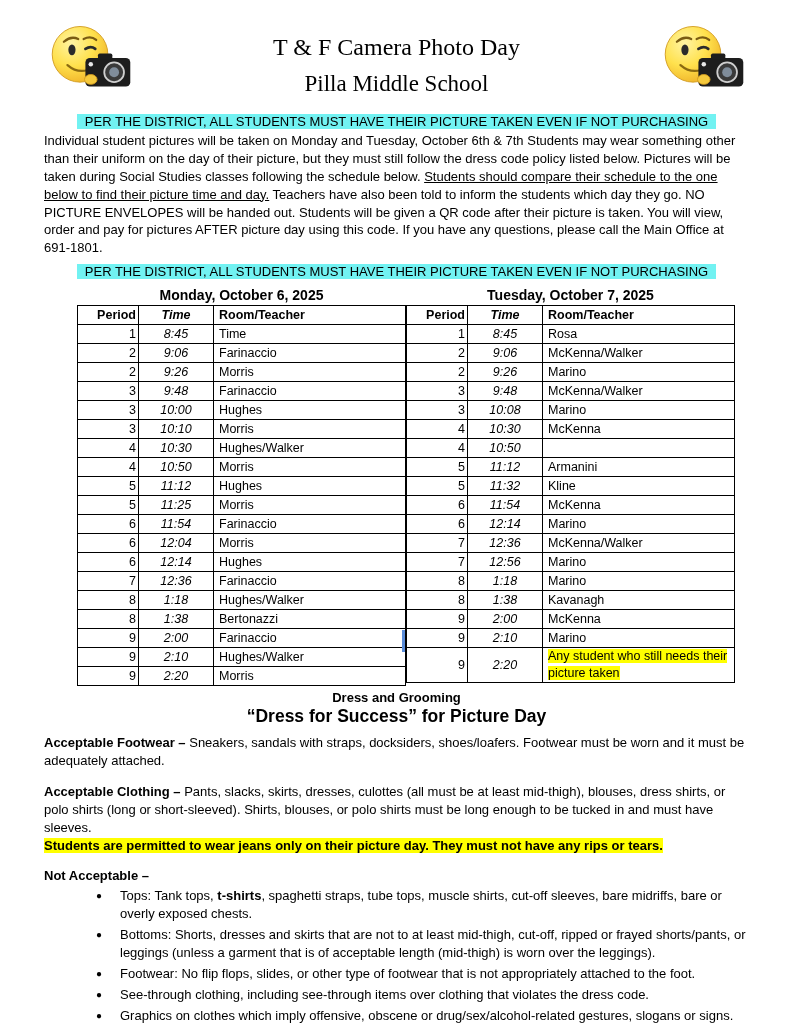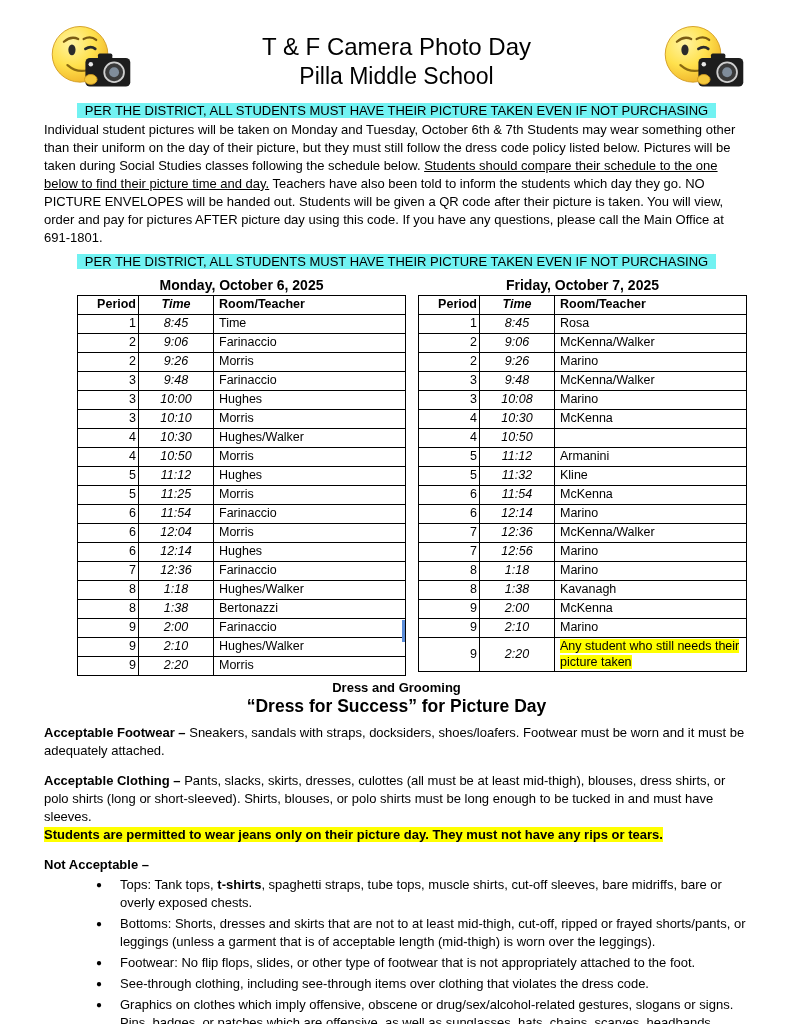--- a/index.html
+++ b/index.html
@@ -4,31 +4,31 @@
 <style>
   html,body { margin:0; padding:0; background:#ffffff; }
   .page {
     width:793px; height:1024px; box-sizing:border-box;
     padding:22px 44px 0; background:#ffffff; position:relative; overflow:hidden;
     font-family:"Liberation Sans", sans-serif; color:#000;
   }
   
   .doc-header { display:flex; align-items:flex-start; }
   .emoji { flex:0 0 auto; width:92px; }
-  .titles { flex:1; text-align:center; padding-top:10px; }
+  .titles { flex:1; text-align:center; padding-top:10px;font-family:Liberation Serif, serif; }
   .doc-title { font-size:24px; font-weight:400; margin:0; line-height:1.25; }
-  .doc-subtitle { font-size:23px; font-weight:400; margin:0; line-height:1.25; }
+  .doc-subtitle { font-size:23px; font-weight:400; margin:8px; line-height:1.25; }
   
   .notice { text-align:center; font-size:13px; margin:7px 0 3px; }
   .hl-cyan { background:var(--cyan-highlight,#72f2f2); padding:0 8px; }
   
   .intro { font-size:13px; line-height:1.38; margin:3px 0 0; }
   .ul { text-decoration:underline; }
   
-  .tables { display:flex; gap:12px; margin:8px 33px 0; position:relative; }
+  .tables { display:flex; gap:0; margin:8px 33px 0; position:relative; }
   .tbl-wrap { flex:0 0 auto; }
   .tbl-caption { font-weight:700; font-size:14px; text-align:center; margin-bottom:2px; }
   table.sched { border-collapse:collapse; font-size:12.5px; table-layout:fixed; }
   table.sched th, table.sched td { border:1px solid #000; height:18px; padding:0 2px; line-height:1.35; overflow:hidden; }
   table.sched th { font-weight:700; }
   .col0 { width:56px; text-align:right; }
   .col1 { width:70px; text-align:center;font-style:italic; }
   .col2 { width:184px; text-align:left; padding-left:5px !important; }
   .hl-yellow { background:var(--yellow-highlight,#ffff00); }
   .cursor-artifact { position:absolute; width:3px; height:22px; background:#5b8dd9; left:325px; top:343px; }
@@ -211,21 +211,21 @@
             </tr>
             <tr>
               <td class="col0">9</td>
               <td class="col1">2:20</td>
               <td class="col2">Morris</td>
             </tr>
           </tbody>
       </table>
     </div>
     <div class="tbl-wrap">
-      <div class="tbl-caption">Friday, October 7, 2025</div>
+      <div class="tbl-caption">Tuesday, October 7, 2025</div>
       <table class="sched">
         <thead>
           <tr>
             <th class="col0">Period</th>
             <th class="col1">Time</th>
             <th class="col2">Room/Teacher</th>
           </tr>
         </thead>
         <tbody>
             <tr>

